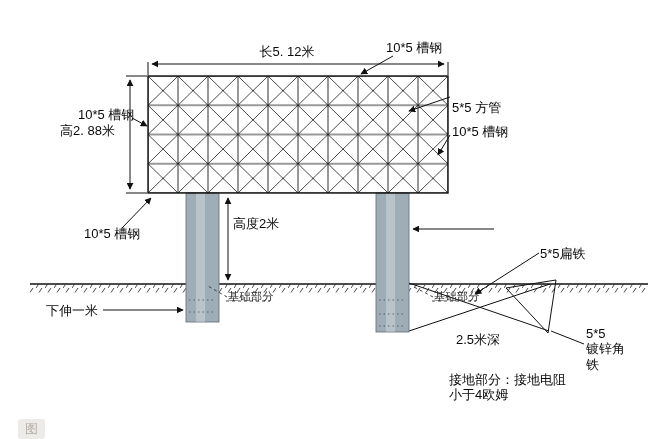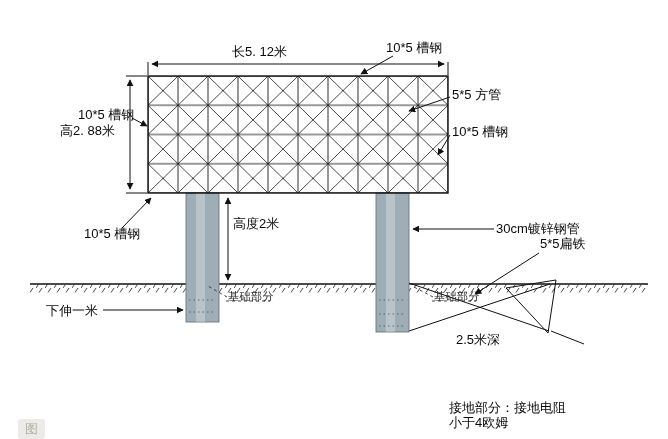--- a/index.html
+++ b/index.html
@@ -5,21 +5,21 @@
   html,body{margin:0;padding:0;background:#ffffff;}
   .canvas{
     position:relative;width:668px;height:439px;background:#ffffff;overflow:hidden;
     font-family:"Liberation Sans", sans-serif;
   }
   .canvas > svg{position:absolute;left:0;top:0;}
   .lbl{
     position:absolute;font-size:13px;color:#0a0a0a;white-space:nowrap;line-height:1.18;
   }
   .pre{white-space:pre-line;}
-  .center{text-align:left;}
+  .center{text-align:center;}
   .tiny{font-size:11px;color:#222;letter-spacing:0.5px;}
   .watermark{
     position:absolute;font-size:13px;color:#b4aea8;background:#edebe8;
     padding:1px 7px;border-radius:3px;filter:blur(0.4px);
   }
 </style>
 </head>
 <body>
 
 <div class="canvas">
@@ -99,29 +99,31 @@
     <g stroke="#333" stroke-width="0.9" stroke-dasharray="3 3">
       <line x1="227" y1="297" x2="208" y2="286"></line>
       <line x1="226" y1="301" x2="270" y2="301"></line>
       <line x1="433" y1="297" x2="414" y2="287"></line>
       <line x1="432" y1="301" x2="476" y2="301"></line>
     </g>
   </svg>
 
   <div class="lbl center" style="left:232px;top:44px;width:110px;">长5. 12米</div>
   <div class="lbl" style="left:386px;top:40px;">10*5 槽钢</div>
-  <div class="lbl" style="left:452px;top:87px;">5*5 方管</div>
+  <div class="lbl" style="left:452px;top:100px;">5*5 方管</div>
   <div class="lbl" style="left:452px;top:124px;">10*5 槽钢</div>
   <div class="lbl" style="left:78px;top:107px;">10*5 槽钢</div>
   <div class="lbl" style="left:60px;top:123px;">高2. 88米</div>
   <div class="lbl" style="left:84px;top:226px;">10*5 槽钢</div>
   <div class="lbl" style="left:233px;top:216px;">高度2米</div>
-  <div class="lbl" style="left:496px;top:221px;">30cm镀锌钢管</div>
-  <div class="lbl" style="left:540px;top:236px;">5*5扁铁</div>
+  <div class="lbl" style="left:540px;top:246px;">5*5扁铁</div>
   <div class="lbl" style="left:46px;top:303px;">下伸一米</div>
   <div class="lbl tiny" style="left:228px;top:290px;">基础部分</div>
   <div class="lbl tiny" style="left:434px;top:290px;">基础部分</div>
   <div class="lbl" style="left:456px;top:332px;">2.5米深</div>
-  <div class="lbl pre" style="left:449px;top:372px;margin-top:28px;">接地部分：接地电阻
+  <div class="lbl pre" style="left:586px;top:326px;">5*5
+镀锌角
+铁</div>
+  <div class="lbl pre" style="left:449px;top:372px;">接地部分：接地电阻
 小于4欧姆</div>
   <div class="watermark" style="left:18px;top:419px;">图</div>
 
 </div>
 
 </body></html>

